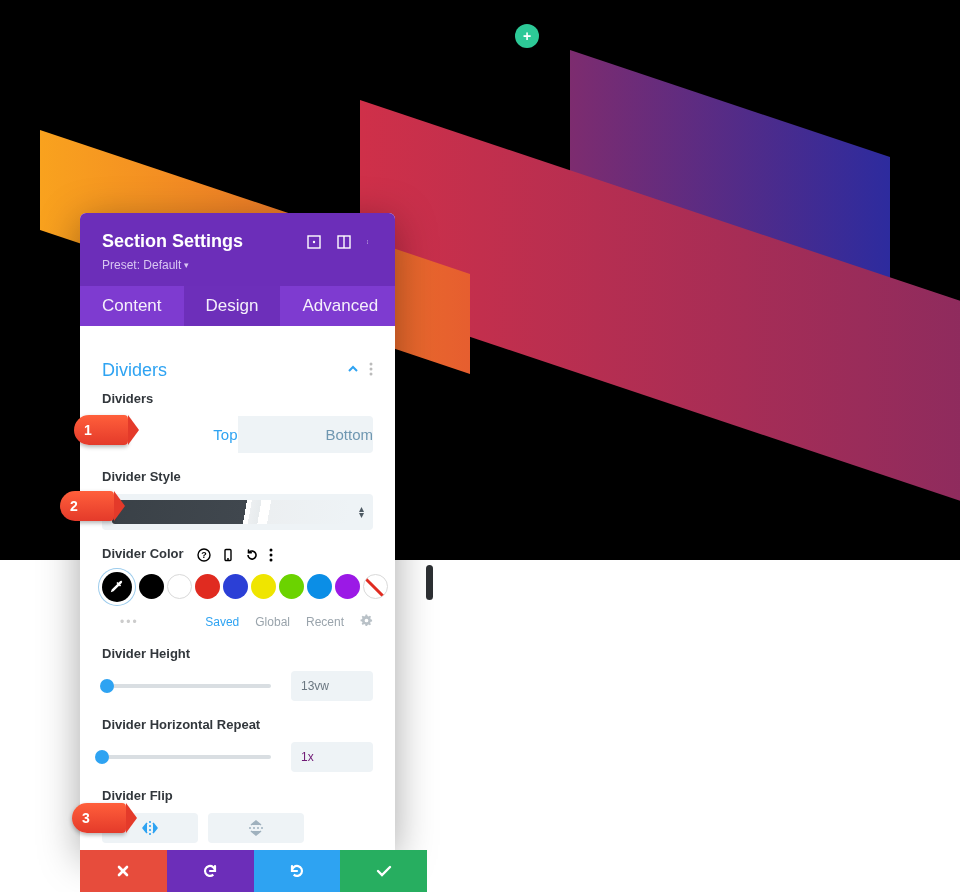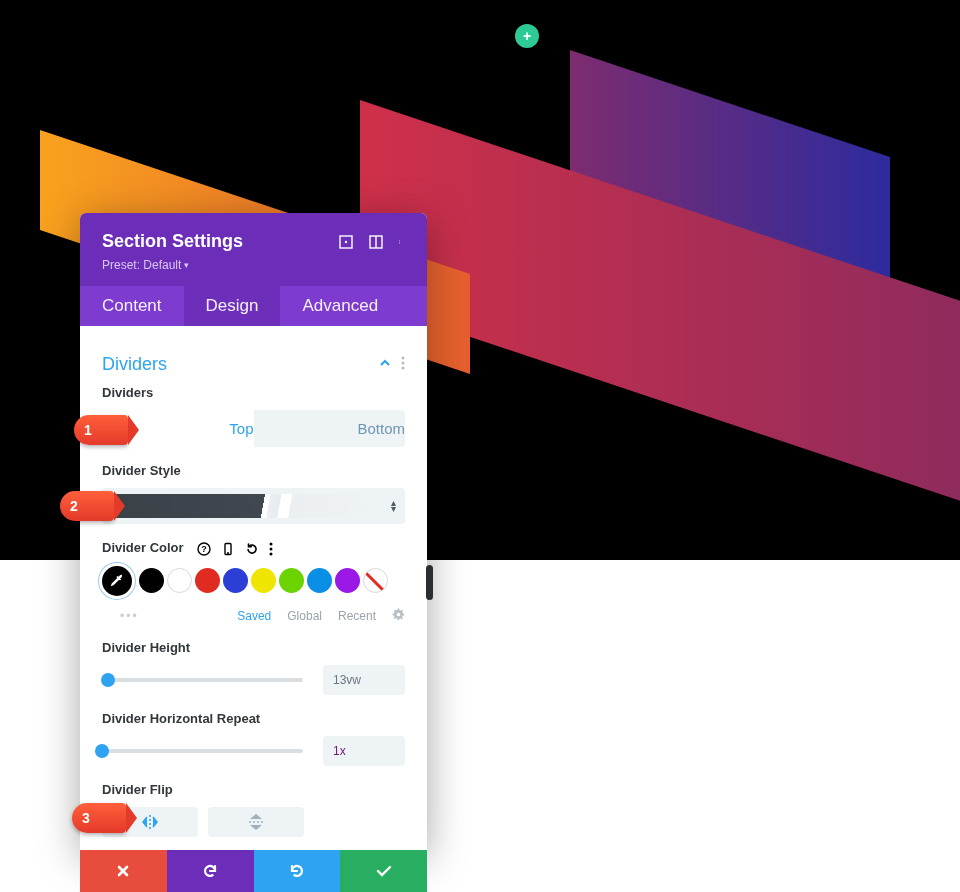--- a/index.html
+++ b/index.html
@@ -7,36 +7,36 @@
 
   
   .bg{position:absolute;inset:0 0 auto 0;height:560px;background:#000;overflow:hidden}
   .stripe{position:absolute;transform:skewY(18.5deg);transform-origin:left center}
   .s1{left:40px; top:130px;width:430px;height:100px;background:linear-gradient(90deg,#f9a21e,#e65e2f)}
   .s2{left:360px;top:100px;width:620px;height:200px;background:linear-gradient(90deg,#cf3049,#8d2b5e)}
   .s3{left:570px;top:50px; width:320px;height:290px;background:linear-gradient(90deg,#7d2c6f,#2d2b9e)}
   .addbtn{position:absolute;left:515px;top:24px;width:24px;height:24px;border-radius:50%;background:#2dc997;display:flex;align-items:center;justify-content:center;color:#fff;font-size:14px;font-weight:600}
 
   
-  .panel{position:absolute;left:80px;top:213px;width:347px;background:#fff;border-radius:6px 6px 0 0;box-shadow:0 8px 40px rgba(0,0,0,.35);overflow:hidden}
+  .panel{position:absolute;left:80px;top:213px;width:315px;background:#fff;border-radius:6px 6px 0 0;box-shadow:0 8px 40px rgba(0,0,0,.35);overflow:hidden}
   .phead{background:#6c2eb9;color:#fff;padding:18px 22px 14px}
   .ptitle{font-size:18px;font-weight:600;margin:0 0 6px}
   .ppreset{font-size:12px;color:#d9c7f2;cursor:pointer}
   .ppreset::after{content:" ▾";font-size:9px;position:relative;top:-1px}
   .picons{position:absolute;right:14px;top:22px;display:flex;gap:16px}
   .picon{width:14px;height:14px;cursor:pointer}
   .picon svg{display:block}
 
   .tabs{background:#7e3bd0;display:flex}
   .tab{flex:0 0 auto;padding:10px 22px;font-size:17px;color:#fff;cursor:pointer;opacity:.92}
   .tab.active{background:#6c2eb9}
   .tabspacer{flex:1}
 
   .body{background:#fff;max-height:525px;overflow:hidden}
-  .body-inner{padding:22px 22px 40px}
+  .body-inner{padding:28px 22px 40px}
 
   .section-head{display:flex;align-items:center;margin:6px 0 10px}
   .section-head .title{color:#2ea3f2;font-size:18px;font-weight:500;flex:1}
   .section-head .caret{color:#2ea3f2;font-size:12px;margin-right:10px;cursor:pointer}
   .section-head .dots{color:#bbb;cursor:pointer}
 
   .label{font-size:13px;font-weight:600;color:#32373c;margin:16px 0 10px}
   .label.first{margin-top:10px}
 
   .tabpair{display:flex;border-radius:4px;overflow:hidden}

